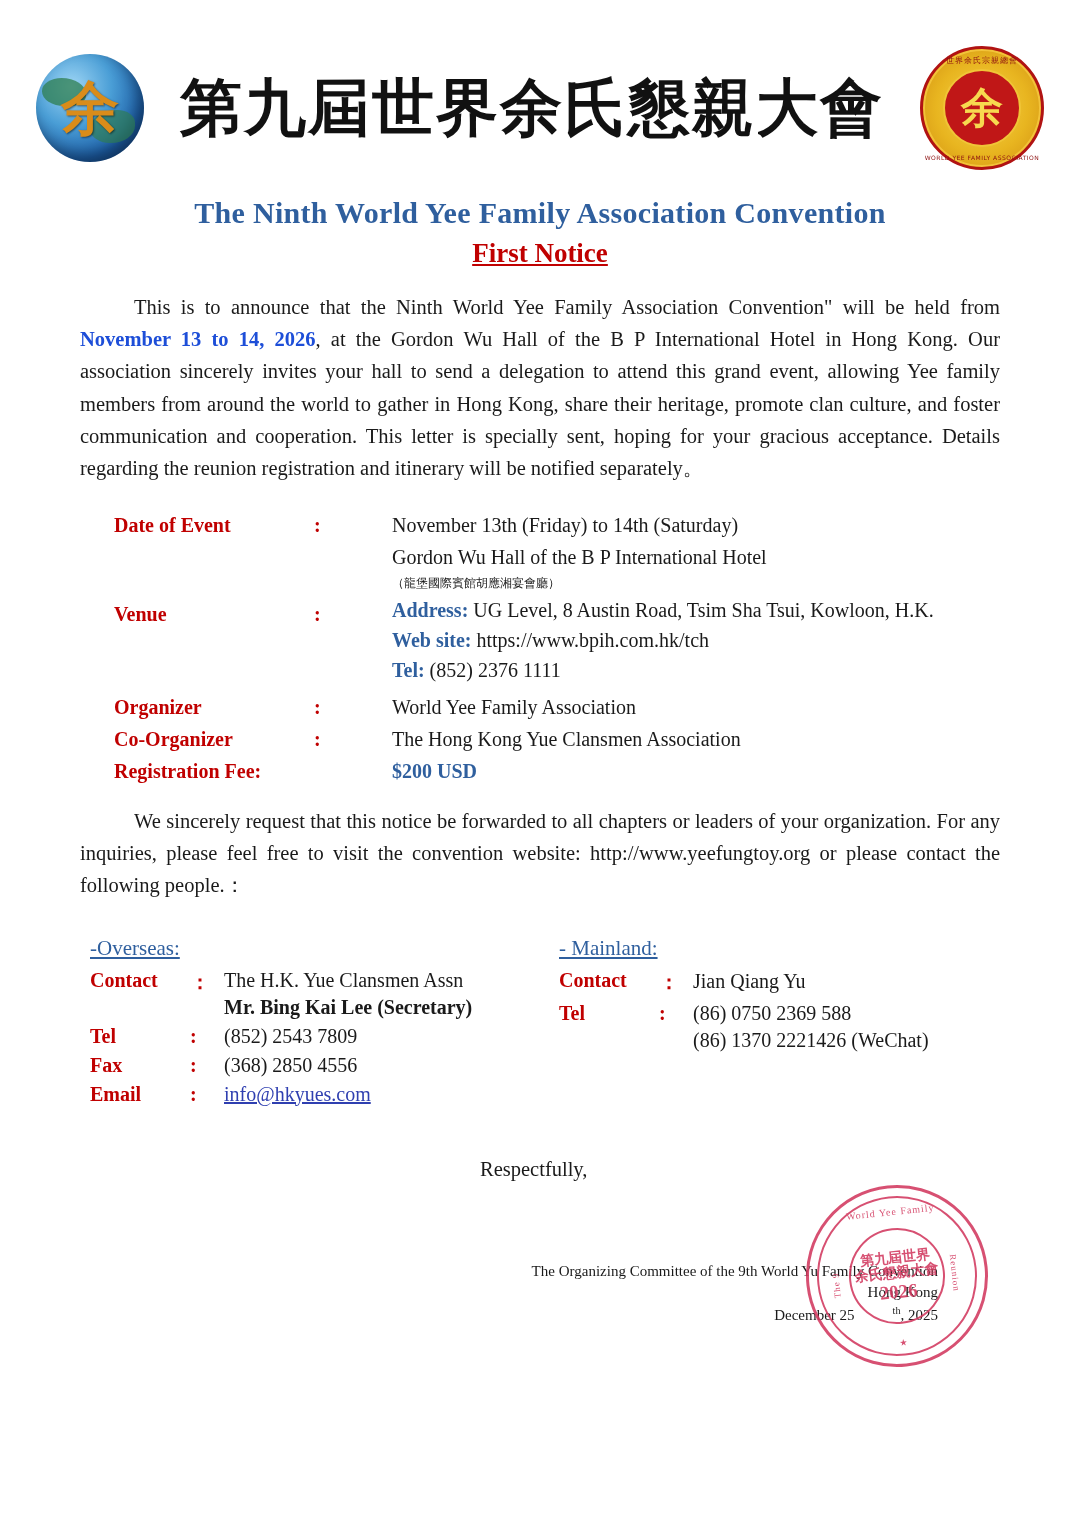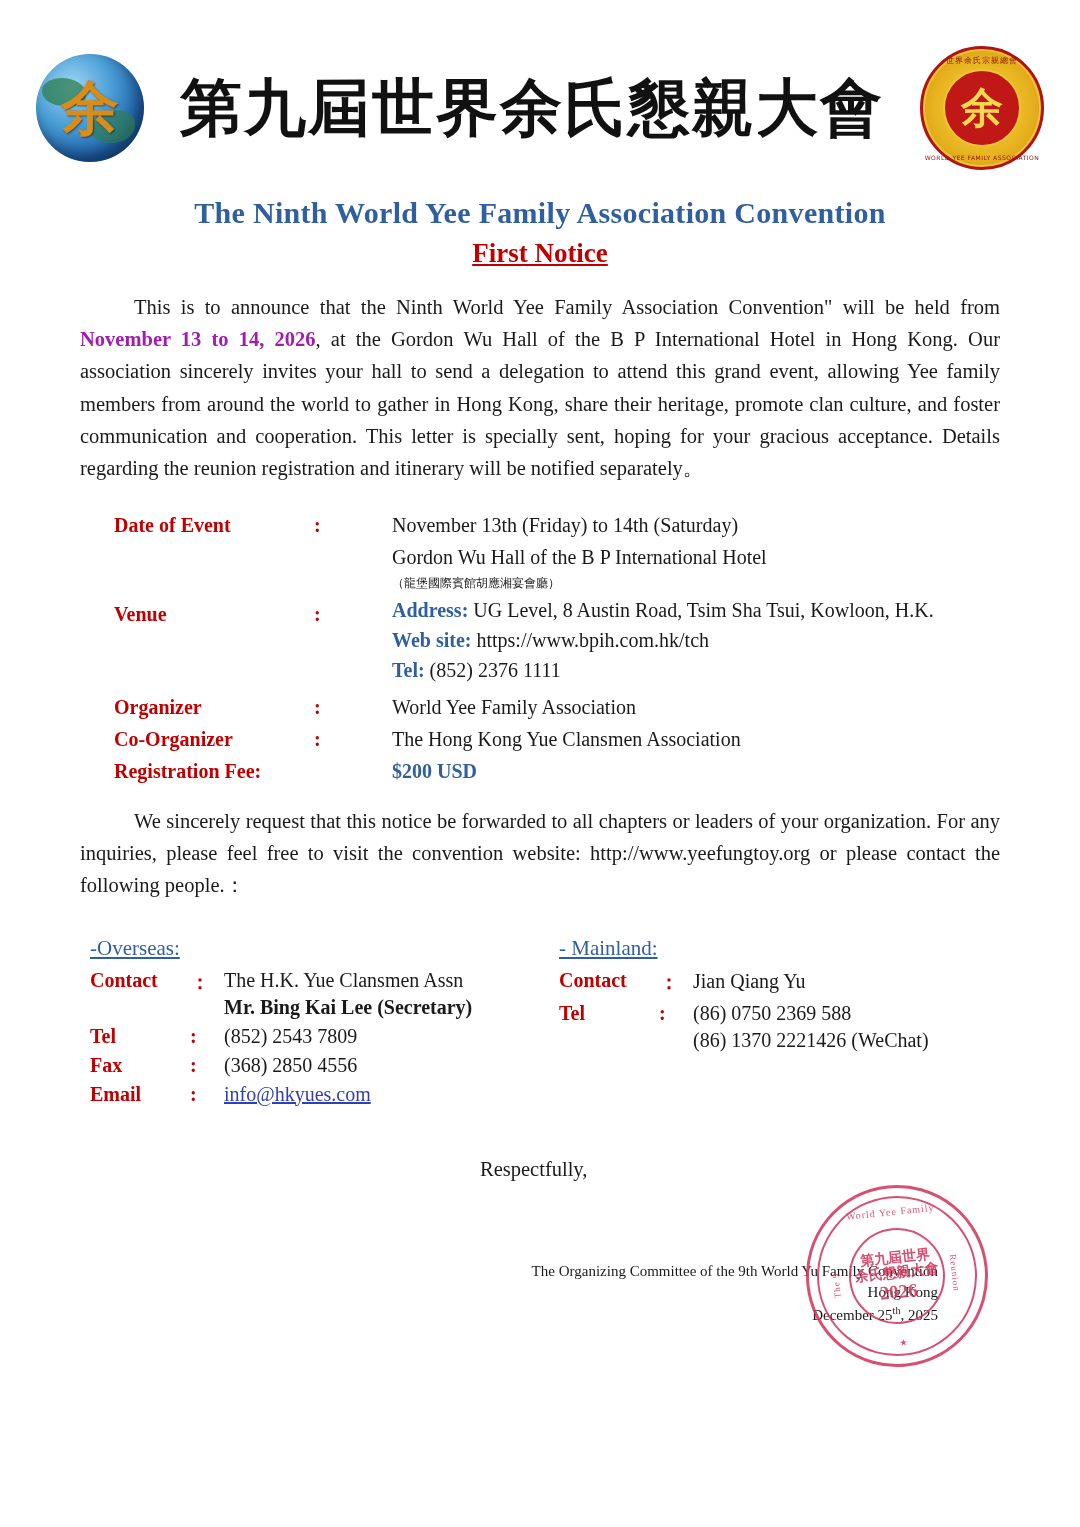--- a/index.html
+++ b/index.html
@@ -155,21 +155,21 @@
   }
   .para {
     margin-top: 22px;
     font-size: 20.5px;
     line-height: 1.57;
     text-align: justify;
     text-justify: inter-word;
   }
   .para.indent { text-indent: 54px; }
   .hl-red {
-    color: #a21caf;
+    color: #1d4ed8;
     font-weight: bold;
   }
 
   
   .details {
     margin-top: 30px;
     padding-left: 34px;
     font-size: 20px;
   }
   .detail-row {
@@ -257,21 +257,21 @@
     padding-left: 400px;
     font-size: 20.5px;
   }
   .signoff {
     margin-top: 80px;
     text-align: right;
     padding-right: 62px;
     font-size: 15px;
     line-height: 1.45;
   }
-  .signoff sup { font-size: 0.68em; }
+  .signoff sup { font-size: 0.68em; margin-left: 38px; }
 
   
   .stamp {
     position: absolute;
     right: 92px;
     top: 1185px;
     width: 176px;
     height: 176px;
     border-radius: 50%;
     border: 3px solid #d2395f;

